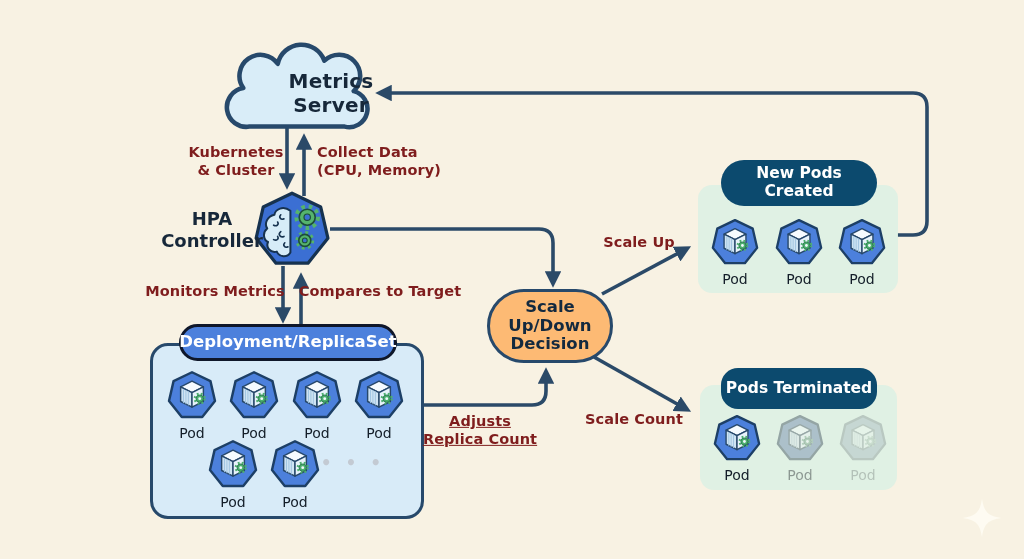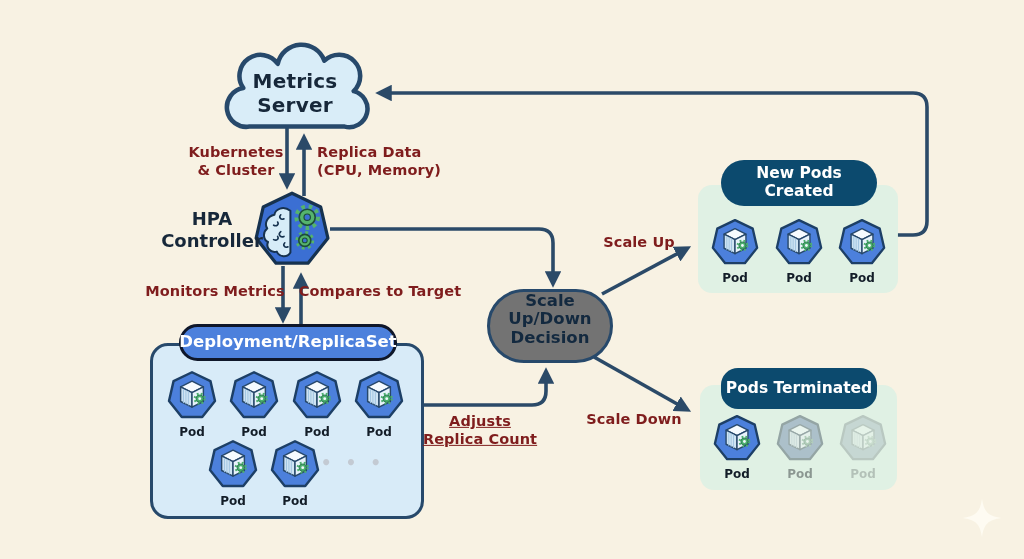--- a/index.html
+++ b/index.html
@@ -14,51 +14,51 @@
   .edge-label{
     position:absolute;z-index:3;transform:translate(-50%,-50%);
     font-size:14.5px;font-weight:600;color:#7f1d1d;text-align:center;
     white-space:pre-line;line-height:1.25;letter-spacing:.1px;
   }
   .edge-label.left-align{transform:translate(0,-50%);text-align:left;}
   .node-title{
     position:absolute;z-index:4;transform:translate(-50%,-50%);
     font-weight:bold;color:#17283a;text-align:center;white-space:pre-line;line-height:1.2;
   }
-  #metrics-label{font-size:20px;letter-spacing:.2px;}
+  #metrics-label{font-size:20px;letter-spacing:.2px;margin-left:36px;}
   #hpa-label{font-size:18px;margin-left:11px;}
   #deployment-box{
     left:150px;top:343px;width:274px;height:176px;
     background:#d8ebf8;border:3px solid #27496b;border-radius:18px;
   }
   .pill{
     position:absolute;z-index:4;display:flex;align-items:center;justify-content:center;
     color:#ffffff;font-weight:bold;text-align:center;line-height:1.15;white-space:pre-line;
   }
   #deployment-pill{
     left:179px;top:324px;width:212px;height:31px;
     background:#4c80dc;border:3px solid #0f172a;border-radius:20px;font-size:16.5px;
   }
   #decision-node{
     left:487px;top:289px;width:126px;height:74px;
-    background:#737373;border:3.5px solid #27496b;border-radius:40px;
-    display:flex;align-items:flex-start;justify-content:center;z-index:2;
+    background:#fdba74;border:3.5px solid #27496b;border-radius:40px;
+    display:flex;align-items:center;justify-content:center;z-index:2;
   }
   #decision-node .txt{
     font-size:16.5px;font-weight:bold;color:#13293f;text-align:center;
     line-height:1.12;white-space:pre-line;
   }
   .green-box{background:rgba(222,240,228,.95);border-radius:14px;}
   #new-pods-box{left:698px;top:185px;width:200px;height:108px;}
   #terminated-box{left:700px;top:385px;width:197px;height:105px;}
   .green-pill{background:#0c4a6e;font-size:15.5px;border-radius:23px;}
   #new-pods-pill{left:721px;top:160px;width:156px;height:46px;}
   #terminated-pill{left:721px;top:368px;width:156px;height:41px;border-radius:17px;}
   .pod{position:absolute;z-index:5;width:64px;text-align:center;transform:translateX(-50%);}
-  .pod-label{margin-top:0px;font-size:12px;font-weight:700;color:#131d28;}
+  .pod-label{margin-top:0px;font-size:14px;font-weight:400;color:#131d28;}
   .pod.fade1{opacity:.42;filter:saturate(.45);}
   .pod.fade2{opacity:.22;filter:saturate(.30);}
   #pod-dots{
     position:absolute;z-index:5;transform:translate(-50%,-50%);
     color:#c3cad3;font-size:17px;font-weight:bold;letter-spacing:4px;white-space:nowrap;
   }
   #sparkle{position:absolute;left:962px;top:498px;z-index:6;opacity:.9;filter:blur(.6px);}
 </style>
 </head>
 <body>
@@ -213,26 +213,26 @@
   </div>
   <div class="pod fade2" style="left:863px;top:413px;">
     <svg width="50" height="50">
         <use href="#pod-icon"></use>
       </svg>
     <div class="pod-label">Pod</div>
   </div>
 
   <div class="edge-label" style="left:236px;top:161px;">Kubernetes
 &amp; Cluster</div>
-  <div class="edge-label left-align" style="left:317px;top:161px;">Replica Data
+  <div class="edge-label left-align" style="left:317px;top:161px;">Collect Data
 (CPU, Memory)</div>
   <div class="edge-label" style="left:380px;top:291px;white-space:nowrap;">Compares to Target</div>
   <div class="edge-label" style="left:215px;top:291px;white-space:nowrap;">Monitors Metrics</div>
   <div class="edge-label" style="left:480px;top:430px;text-decoration:underline;">Adjusts
 Replica Count</div>
   <div class="edge-label" style="left:639px;top:242px;white-space:nowrap;">Scale Up</div>
-  <div class="edge-label" style="left:634px;top:419px;white-space:nowrap;">Scale Down</div>
+  <div class="edge-label" style="left:634px;top:419px;white-space:nowrap;">Scale Count</div>
 
   <svg id="sparkle" width="40" height="40" viewBox="0 0 40 40">
     <path d="M20 1 C22 14 26 18 39 20 C26 22 22 26 20 39 C18 26 14 22 1 20 C14 18 18 14 20 1 Z" fill="#fffdf4"></path>
   </svg>
 
 </div>
 
 </body></html>

